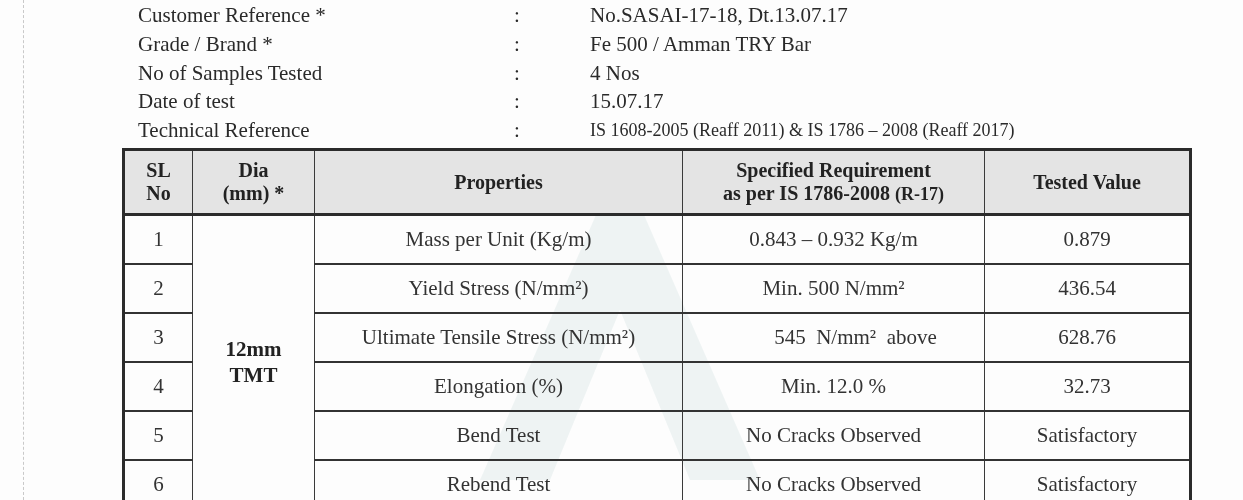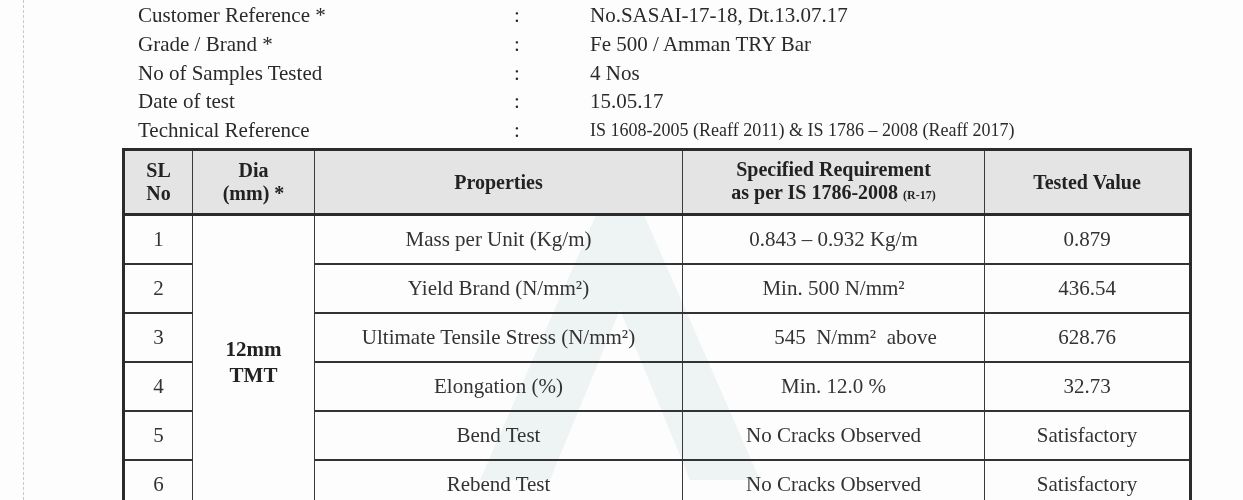--- a/index.html
+++ b/index.html
@@ -64,21 +64,21 @@
     table.results thead th {
       background: #e4e4e4;
       font-weight: bold;
       font-size: 20px;
       line-height: 23px;
       height: 62px;
       color: #222;
       border-bottom: 3px solid #2b2b2b;
     }
     table.results th small {
-      font-size: 12px;
+      font-size: 18px;
     }
     table.results tbody td {
       font-size: 21px;
       height: 47px;
       color: #333;
     }
     table.results tbody td.dia {
       font-weight: bold;
       font-size: 21px;
       line-height: 26px;
@@ -112,21 +112,21 @@
     <span class="info-value">Fe 500 / Amman TRY Bar</span>
   </div>
   <div class="info-row" style="top:59px;">
     <span class="info-label">No of Samples Tested</span>
     <span class="info-colon">:</span>
     <span class="info-value">4 Nos</span>
   </div>
   <div class="info-row" style="top:87px;">
     <span class="info-label">Date of test</span>
     <span class="info-colon">:</span>
-    <span class="info-value">15.05.17</span>
+    <span class="info-value">15.07.17</span>
   </div>
   <div class="info-row" style="top:116px;">
     <span class="info-label">Technical Reference</span>
     <span class="info-colon">:</span>
     <span class="info-value small">IS 1608-2005 (Reaff 2011) &amp; IS 1786 – 2008 (Reaff 2017)</span>
   </div>
 
   <table class="results">
     <colgroup>
       <col class="c1">
@@ -164,21 +164,21 @@
         <td class="dia" rowspan="6">
           <span>12mm</span><br>
           <span>TMT</span>
         </td>
         <td>Mass per Unit (Kg/m)</td>
         <td>0.843 – 0.932 Kg/m</td>
         <td>0.879</td>
       </tr>
       <tr>
         <td>2</td>
-        <td>Yield Brand (N/mm²)</td>
+        <td>Yield Stress (N/mm²)</td>
         <td>Min. 500 N/mm²</td>
         <td>436.54</td>
       </tr>
       <tr>
         <td>3</td>
         <td>Ultimate Tensile Stress (N/mm²)</td>
         <td style="white-space:pre;padding-left:44px;">545  N/mm²  above</td>
         <td>628.76</td>
       </tr>
       <tr>

